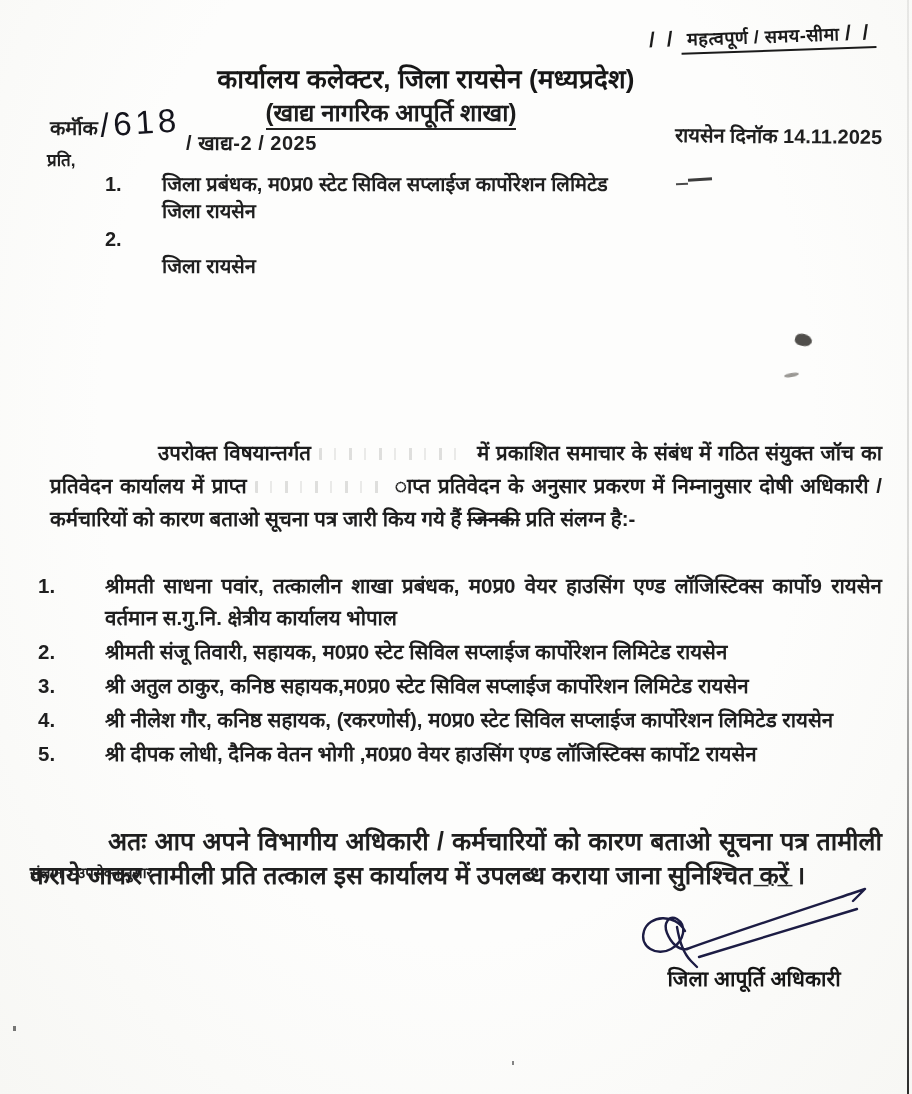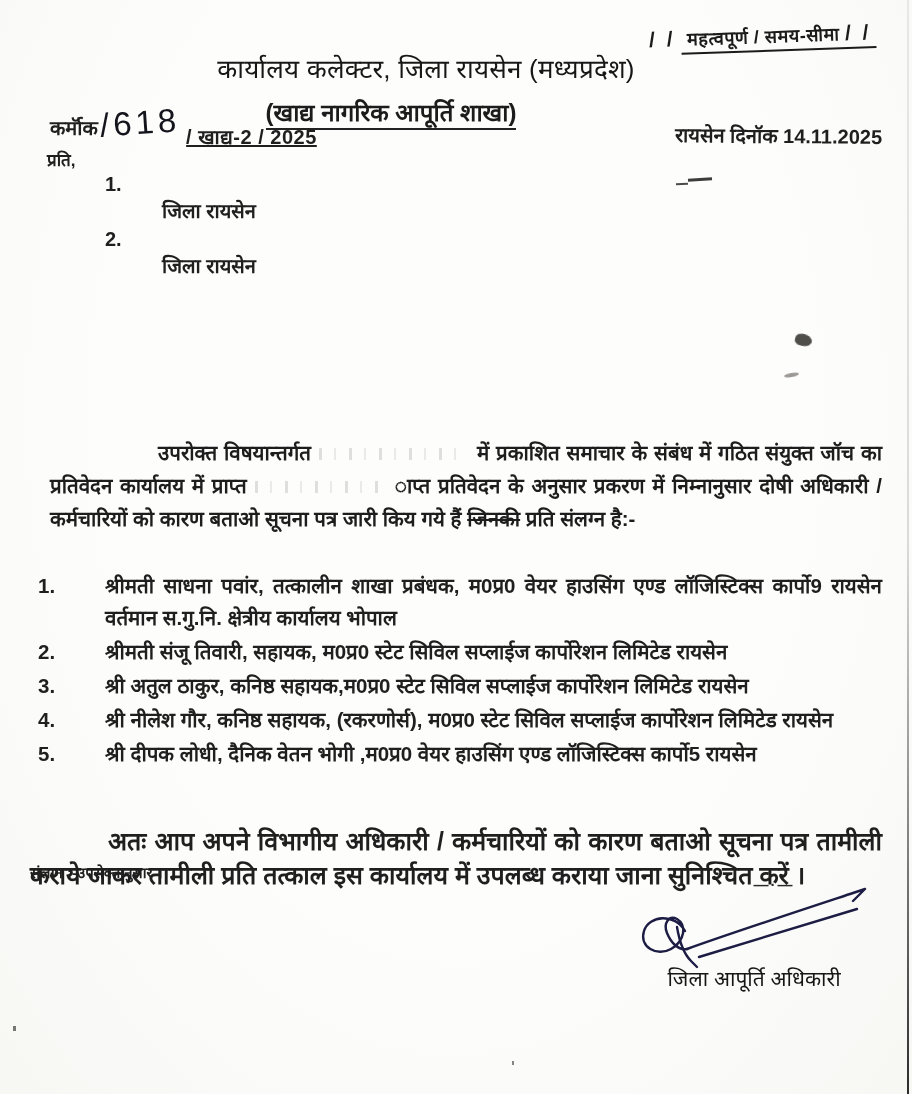--- a/index.html
+++ b/index.html
@@ -21,40 +21,40 @@
   }
   
   .annotation{
     position:absolute;top:24px;right:36px;
     font-size:18px;font-weight:700;letter-spacing:.5px;
     transform:rotate(-2deg);white-space:nowrap;color:#1b1b1b;
   }
   .annotation .slashes{font-size:21px;font-weight:600;letter-spacing:3px;}
   .annotation .ul-wrap{border-bottom:2px solid #1b1b1b;padding:0 4px 3px 6px;}
   .title{
-    position:absolute;top:50px;left:0;right:60px;margin:0;
-    text-align:center;font-size:26px;font-weight:400;color:#171717;
+    position:absolute;top:50px;left:0;right:60px;margin:10px;
+    text-align:center;font-size:26px;font-weight:700;color:#171717;
     letter-spacing:.2px;
   }
   .subtitle{
     position:absolute;top:95px;left:0;right:130px;
     text-align:center;font-size:24px;font-weight:700;color:#1c1c1c;
   }
   .subtitle span{border-bottom:2px solid #222;padding-bottom:2px;}
   .ref-row{
     position:absolute;top:114px;left:50px;right:30px;
     display:flex;align-items:flex-start;
     font-size:20px;font-weight:700;
   }
   .ref-hand{
     font-size:33px;font-weight:500;line-height:26px;
     margin:-4px 6px 0 2px;letter-spacing:4px;
     transform:rotate(-4deg);color:#14141c;
   }
-  .ref-suffix{margin-top:9px;letter-spacing:.5px;text-decoration:underline;}
+  .ref-suffix{margin-top:15px;letter-spacing:.5px;}
   .place-date{margin-left:auto;margin-top:8px;font-weight:600;transform:rotate(.6deg);}
   .salutation{position:absolute;top:148px;left:47px;font-size:17px;font-weight:700;}
 
   
   .addressees{position:absolute;top:171px;left:105px;width:690px;font-size:20px;font-weight:600;}
   .addr-row{display:flex;margin-bottom:1px;line-height:27px;}
   .addr-no{width:57px;flex:0 0 57px;font-weight:700;}
   .addr-txt{flex:1;}
   .mark-dash1{position:absolute;left:688px;top:178px;width:24px;height:3px;background:#3c3c3c;transform:rotate(-3deg);}
   .mark-dash1b{position:absolute;left:676px;top:183px;width:12px;height:2px;background:#4a4a4a;transform:rotate(-3deg);}
@@ -93,21 +93,21 @@
     position:absolute;top:824px;left:30px;width:852px;margin:0;
     font-size:25px;font-weight:600;line-height:34px;
     text-align:justify;text-indent:78px;
   }
   .enclosure{position:absolute;top:862px;left:30px;font-size:15px;font-weight:700;display:flex;}
 
   
   .sign-block{position:absolute;top:876px;left:618px;width:272px;text-align:center;}
   .sig-dash{font-size:15px;letter-spacing:2px;color:#2a2a2a;text-align:center;margin-left:40px;font-weight:700;}
   .sig-svg{display:block;margin:-6px auto -10px auto;}
-  .sign-title{font-size:21px;font-weight:400;line-height:31px;color:#161616;}
+  .sign-title{font-size:21px;font-weight:700;line-height:31px;color:#161616;}
 </style>
 </head>
 <body>
 
 <div class="page">
 
   <div class="edge-line"></div>
 
   <div class="annotation">
     <span class="slashes">/ /</span>
@@ -126,21 +126,21 @@
     <span class="ref-suffix">/ खाद्य-2 / 2025</span>
     <span class="place-date">रायसेन दिनॉक 14.11.2025</span>
   </div>
 
   <div class="salutation">प्रति,</div>
 
   <div class="addressees">
     <div class="addr-row">
       <span class="addr-no">1.</span>
       <span class="addr-txt">
-        <br>
+        <span>जिला प्रबंधक, म0प्र0 स्टेट सिविल सप्लाईज कार्पोरेशन लिमिटेड</span><br>
         <span>जिला रायसेन</span>
       </span>
     </div>
     <div class="addr-row">
       <span class="addr-no">2.</span>
       <span class="addr-txt">
         <br>
         <span>जिला रायसेन</span>
       </span>
     </div>
@@ -171,21 +171,21 @@
     <div class="nl-row">
       <span class="nl-no">3.</span>
       <span class="nl-txt">श्री अतुल ठाकुर, कनिष्ठ सहायक,म0प्र0 स्टेट सिविल सप्लाईज कार्पोरेशन लिमिटेड रायसेन</span>
     </div>
     <div class="nl-row">
       <span class="nl-no">4.</span>
       <span class="nl-txt">श्री नीलेश गौर, कनिष्ठ सहायक, (रकरणोर्स), म0प्र0 स्टेट सिविल सप्लाईज कार्पोरेशन लिमिटेड रायसेन</span>
     </div>
     <div class="nl-row">
       <span class="nl-no">5.</span>
-      <span class="nl-txt">श्री दीपक लोधी, दैनिक वेतन भोगी ,म0प्र0 वेयर हाउसिंग एण्ड लॉजिस्टिक्स कार्पो5 रायसेन</span>
+      <span class="nl-txt">श्री दीपक लोधी, दैनिक वेतन भोगी ,म0प्र0 वेयर हाउसिंग एण्ड लॉजिस्टिक्स कार्पो2 रायसेन</span>
     </div>
   </div>
 
   <p class="closing">अतः आप अपने विभागीय अधिकारी / कर्मचारियों को कारण बताओ सूचना पत्र तामीली कराये जाकर तामीली प्रति तत्काल इस कार्यालय में उपलब्ध कराया जाना सुनिश्चित करें ।</p>
 
   <div class="enclosure">
     <span>संलग्न :-</span>
     <span>उपरोक्तानुसार ।</span>
   </div>
 

